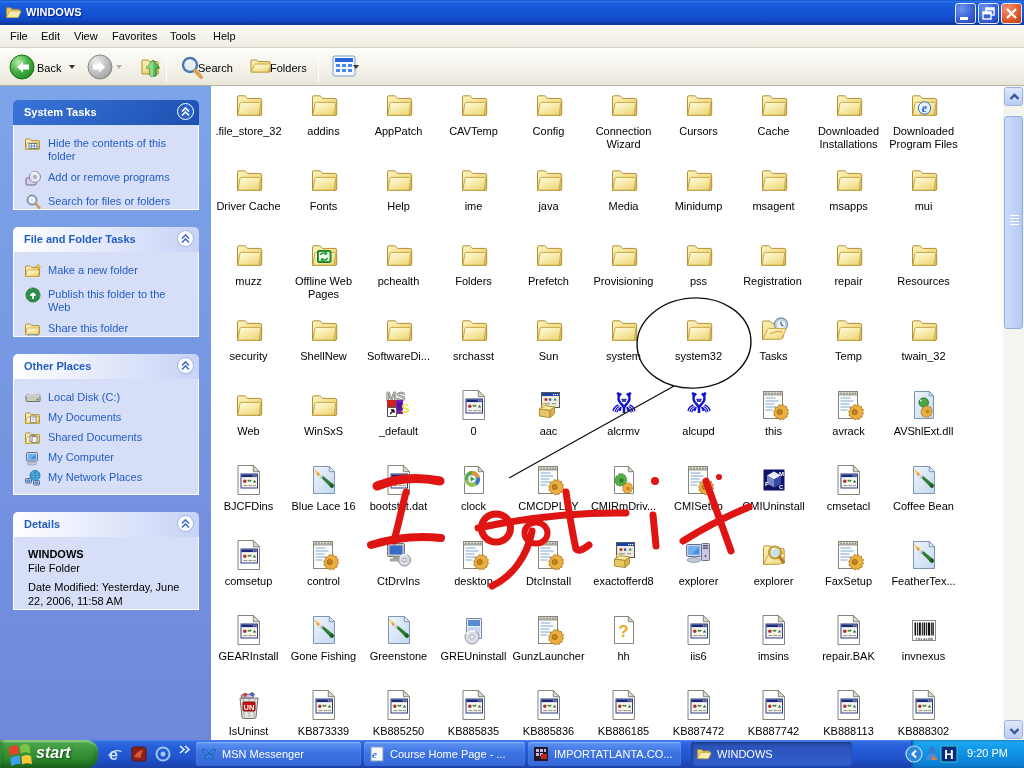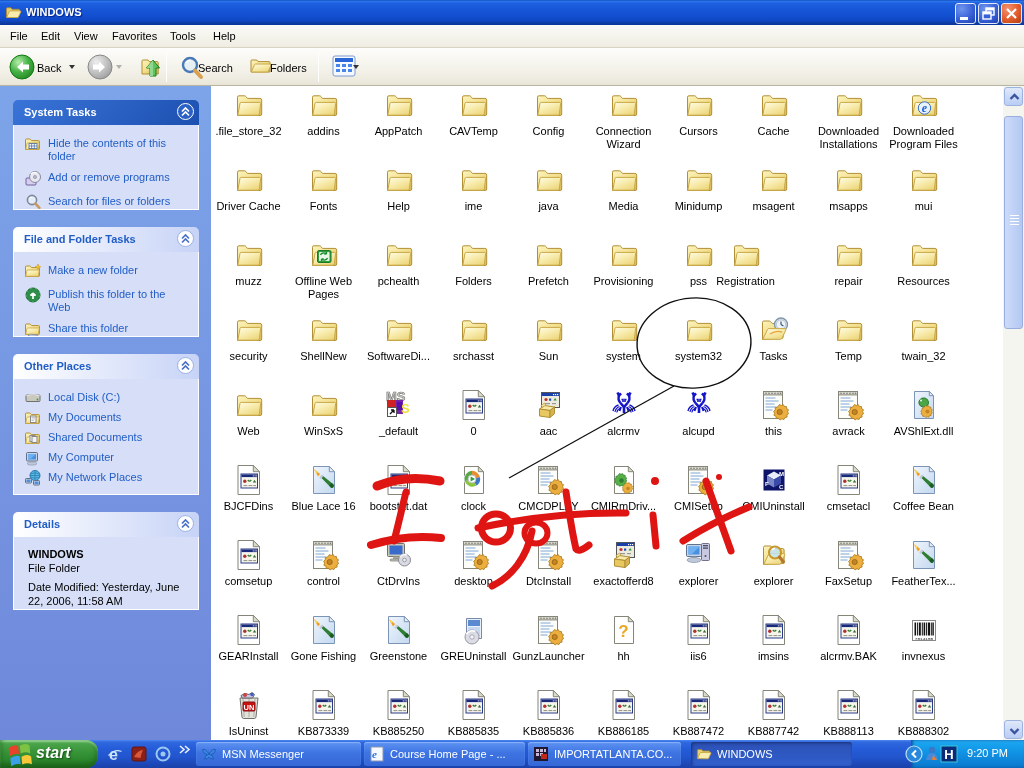--- a/index.html
+++ b/index.html
@@ -778,21 +778,21 @@
             <use href="#fold"></use>
           </svg>
           <div class="lbl">Provisioning</div>
         </div>
 <div class="cell" style="left:450px;top:153px">
           <svg class="ic" width="32" height="32">
             <use href="#fold"></use>
           </svg>
           <div class="lbl">pss</div>
         </div>
-<div class="cell" style="left:497px;top:153px">
+<div class="cell" style="left:524px;top:153px">
           <svg class="ic" width="32" height="32">
             <use href="#fold"></use>
           </svg>
           <div class="lbl">Registration</div>
         </div>
 <div class="cell" style="left:600px;top:153px">
           <svg class="ic" width="32" height="32">
             <use href="#fold"></use>
           </svg>
           <div class="lbl">repair</div>
@@ -1088,21 +1088,21 @@
 <div class="cell" style="left:525px;top:528px">
           <svg class="ic" width="32" height="32">
             <use href="#app"></use>
           </svg>
           <div class="lbl">imsins</div>
         </div>
 <div class="cell" style="left:600px;top:528px">
           <svg class="ic" width="32" height="32">
             <use href="#app"></use>
           </svg>
-          <div class="lbl">alcrmv.BAK</div>
+          <div class="lbl">repair.BAK</div>
         </div>
 <div class="cell" style="left:675px;top:528px">
           <svg class="ic" width="32" height="32">
             <use href="#barcode"></use>
           </svg>
           <div class="lbl">invnexus</div>
         </div>
 <div class="cell" style="left:0px;top:603px">
           <svg class="ic" width="32" height="32">
             <use href="#trash"></use>

